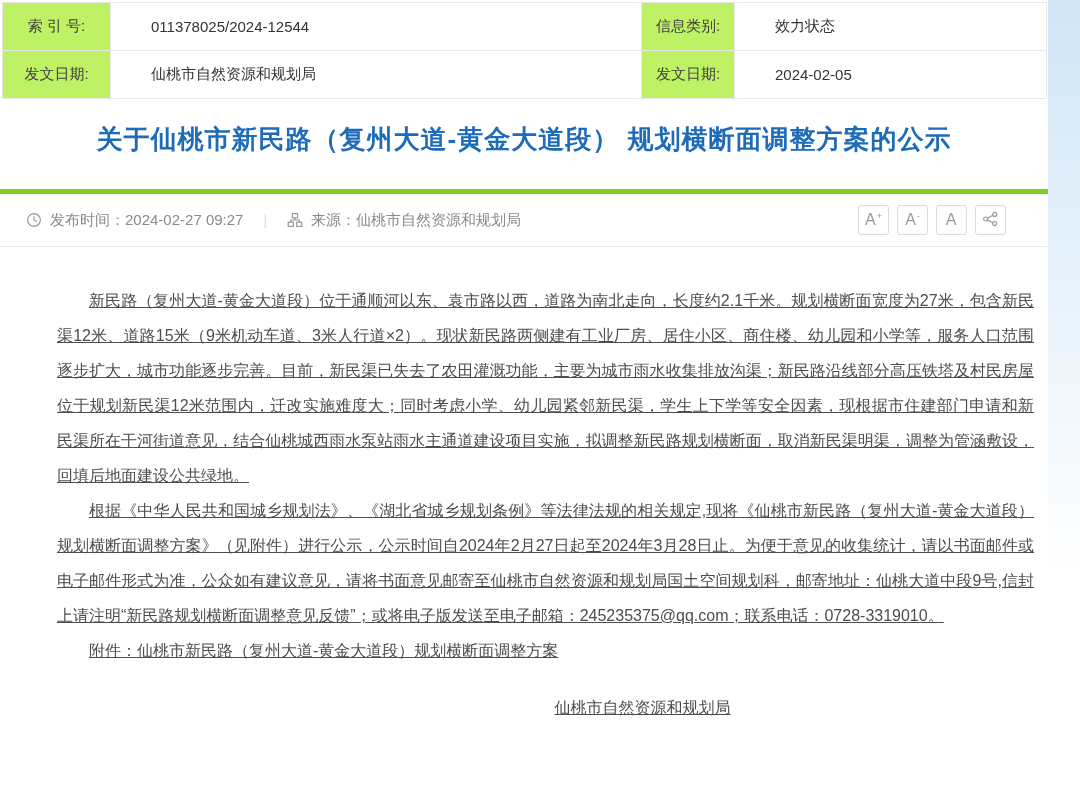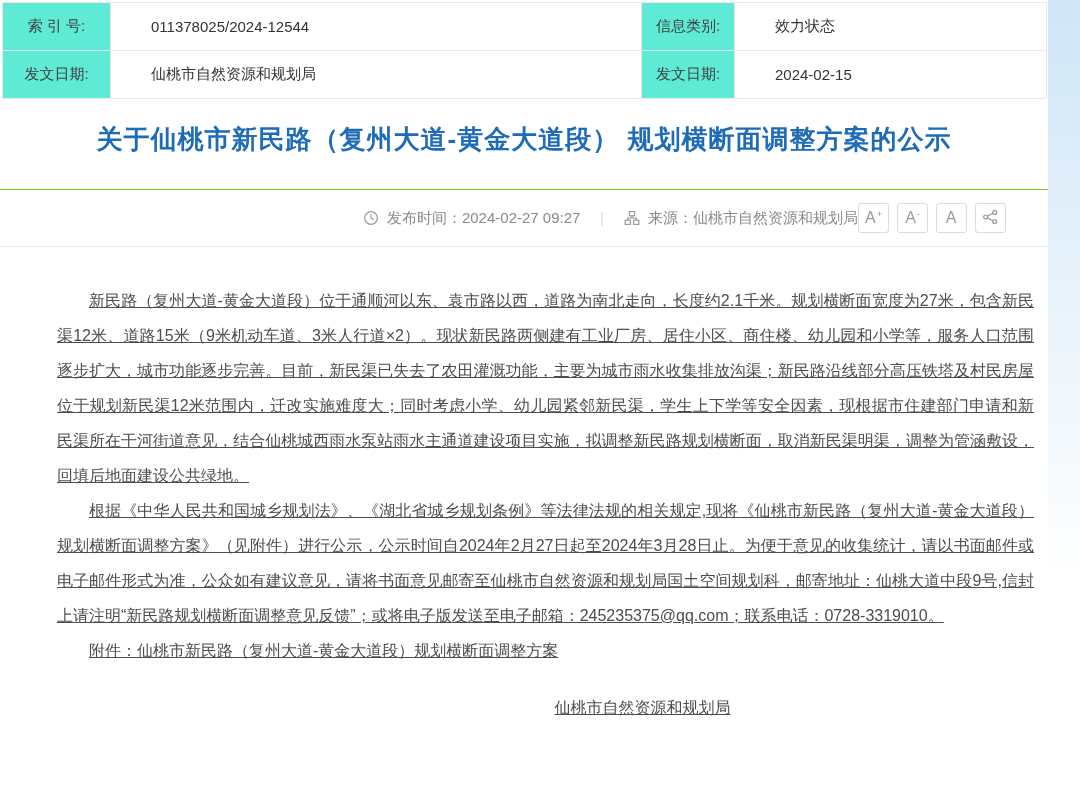--- a/index.html
+++ b/index.html
@@ -9,34 +9,34 @@
   }
   .bg-strip{
     position:absolute;top:0;right:0;width:32px;height:580px;
     background:linear-gradient(180deg,#cfe6f7 0%,#e3f0fa 40%,rgba(255,255,255,0) 100%);
   }
   .content{width:1048px;position:relative;}
 
   
   table.info{border-collapse:collapse;width:1045px;margin:2px 0 0 2px;table-layout:fixed;}
   table.info td{border:1px solid #e9e9e9;height:45px;font-size:15px;vertical-align:middle;}
-  td.lbl{background:#5eead4;text-align:center;color:#404040;}
+  td.lbl{background:#bef264;text-align:center;color:#404040;}
   td.val{padding-left:40px;color:#333333;}
 
   
   h1.article-title{
     margin:24px 30px 0;font-size:26px;font-weight:bold;color:#1e6bb8;
     text-align:center;letter-spacing:1px;line-height:32px;
   }
 
   
   .meta-bar{
     margin-top:34px;width:1048px;box-sizing:border-box;height:58px;
-    border-top:1px solid #84cc16;border-bottom:1px solid #ededed;
-    display:flex;align-items:center;justify-content:flex-end;
+    border-top:5px solid #84cc16;border-bottom:1px solid #ededed;
+    display:flex;align-items:center;justify-content:space-between;
     padding:0 42px 0 26px;color:#8a8a8a;font-size:15px;
   }
   .meta-left{display:flex;align-items:center;}
   .meta-left .icon{display:inline-flex;margin-right:8px;}
   .meta-divider{color:#dddddd;margin:0 20px;font-size:14px;}
   .meta-right{display:flex;gap:8px;}
   .tool-btn{
     width:31px;height:30px;border:1px solid #dcdcdc;border-radius:3px;background:#fff;
     color:#9a9a9a;display:flex;align-items:center;justify-content:center;
     font-size:16px;line-height:1;cursor:pointer;box-sizing:border-box;
@@ -70,21 +70,21 @@
         <tr>
       <td class="lbl">索 引 号:</td>
       <td class="val">011378025/2024-12544</td>
       <td class="lbl">信息类别:</td>
       <td class="val">效力状态</td>
     </tr>
     <tr>
       <td class="lbl">发文日期:</td>
       <td class="val">仙桃市自然资源和规划局</td>
       <td class="lbl">发文日期:</td>
-      <td class="val">2024-02-15</td>
+      <td class="val">2024-02-05</td>
     </tr>
   </tbody>
     </table>
 
   <h1 class="article-title">关于仙桃市新民路（复州大道-黄金大道段） 规划横断面调整方案的公示</h1>
 
   <div class="meta-bar">
     <div class="meta-left">
       <span class="icon">
         <svg width="16" height="16" viewBox="0 0 16 16" fill="none" stroke="#9a9a9a" stroke-width="1.2">

